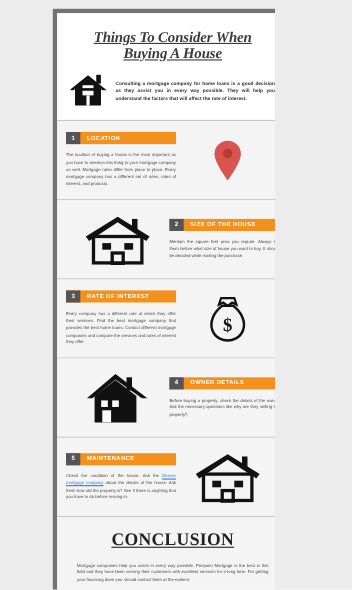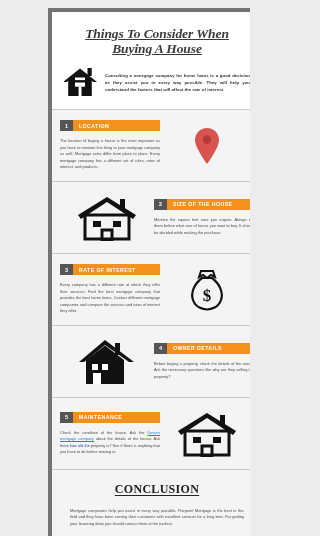--- a/index.html
+++ b/index.html
@@ -112,21 +112,21 @@
   }
   
   .concl {
     background: #f4f4f4;
     padding: 12px 18px 14px 18px;
     text-align: center;
   }
   .concl-title {
     font-family: "Liberation Serif", serif;
     font-weight: bold;
-    font-size: 12px;
+    font-size: 16px;
     color: #222;
     text-decoration: underline;
     text-underline-offset: 2px;
     letter-spacing: 0.3px;
     margin-bottom: 11px;
   }
   .concl-text {
     font-size: 3.9px;
     line-height: 6.4px;
     color: #4a4a4a;

